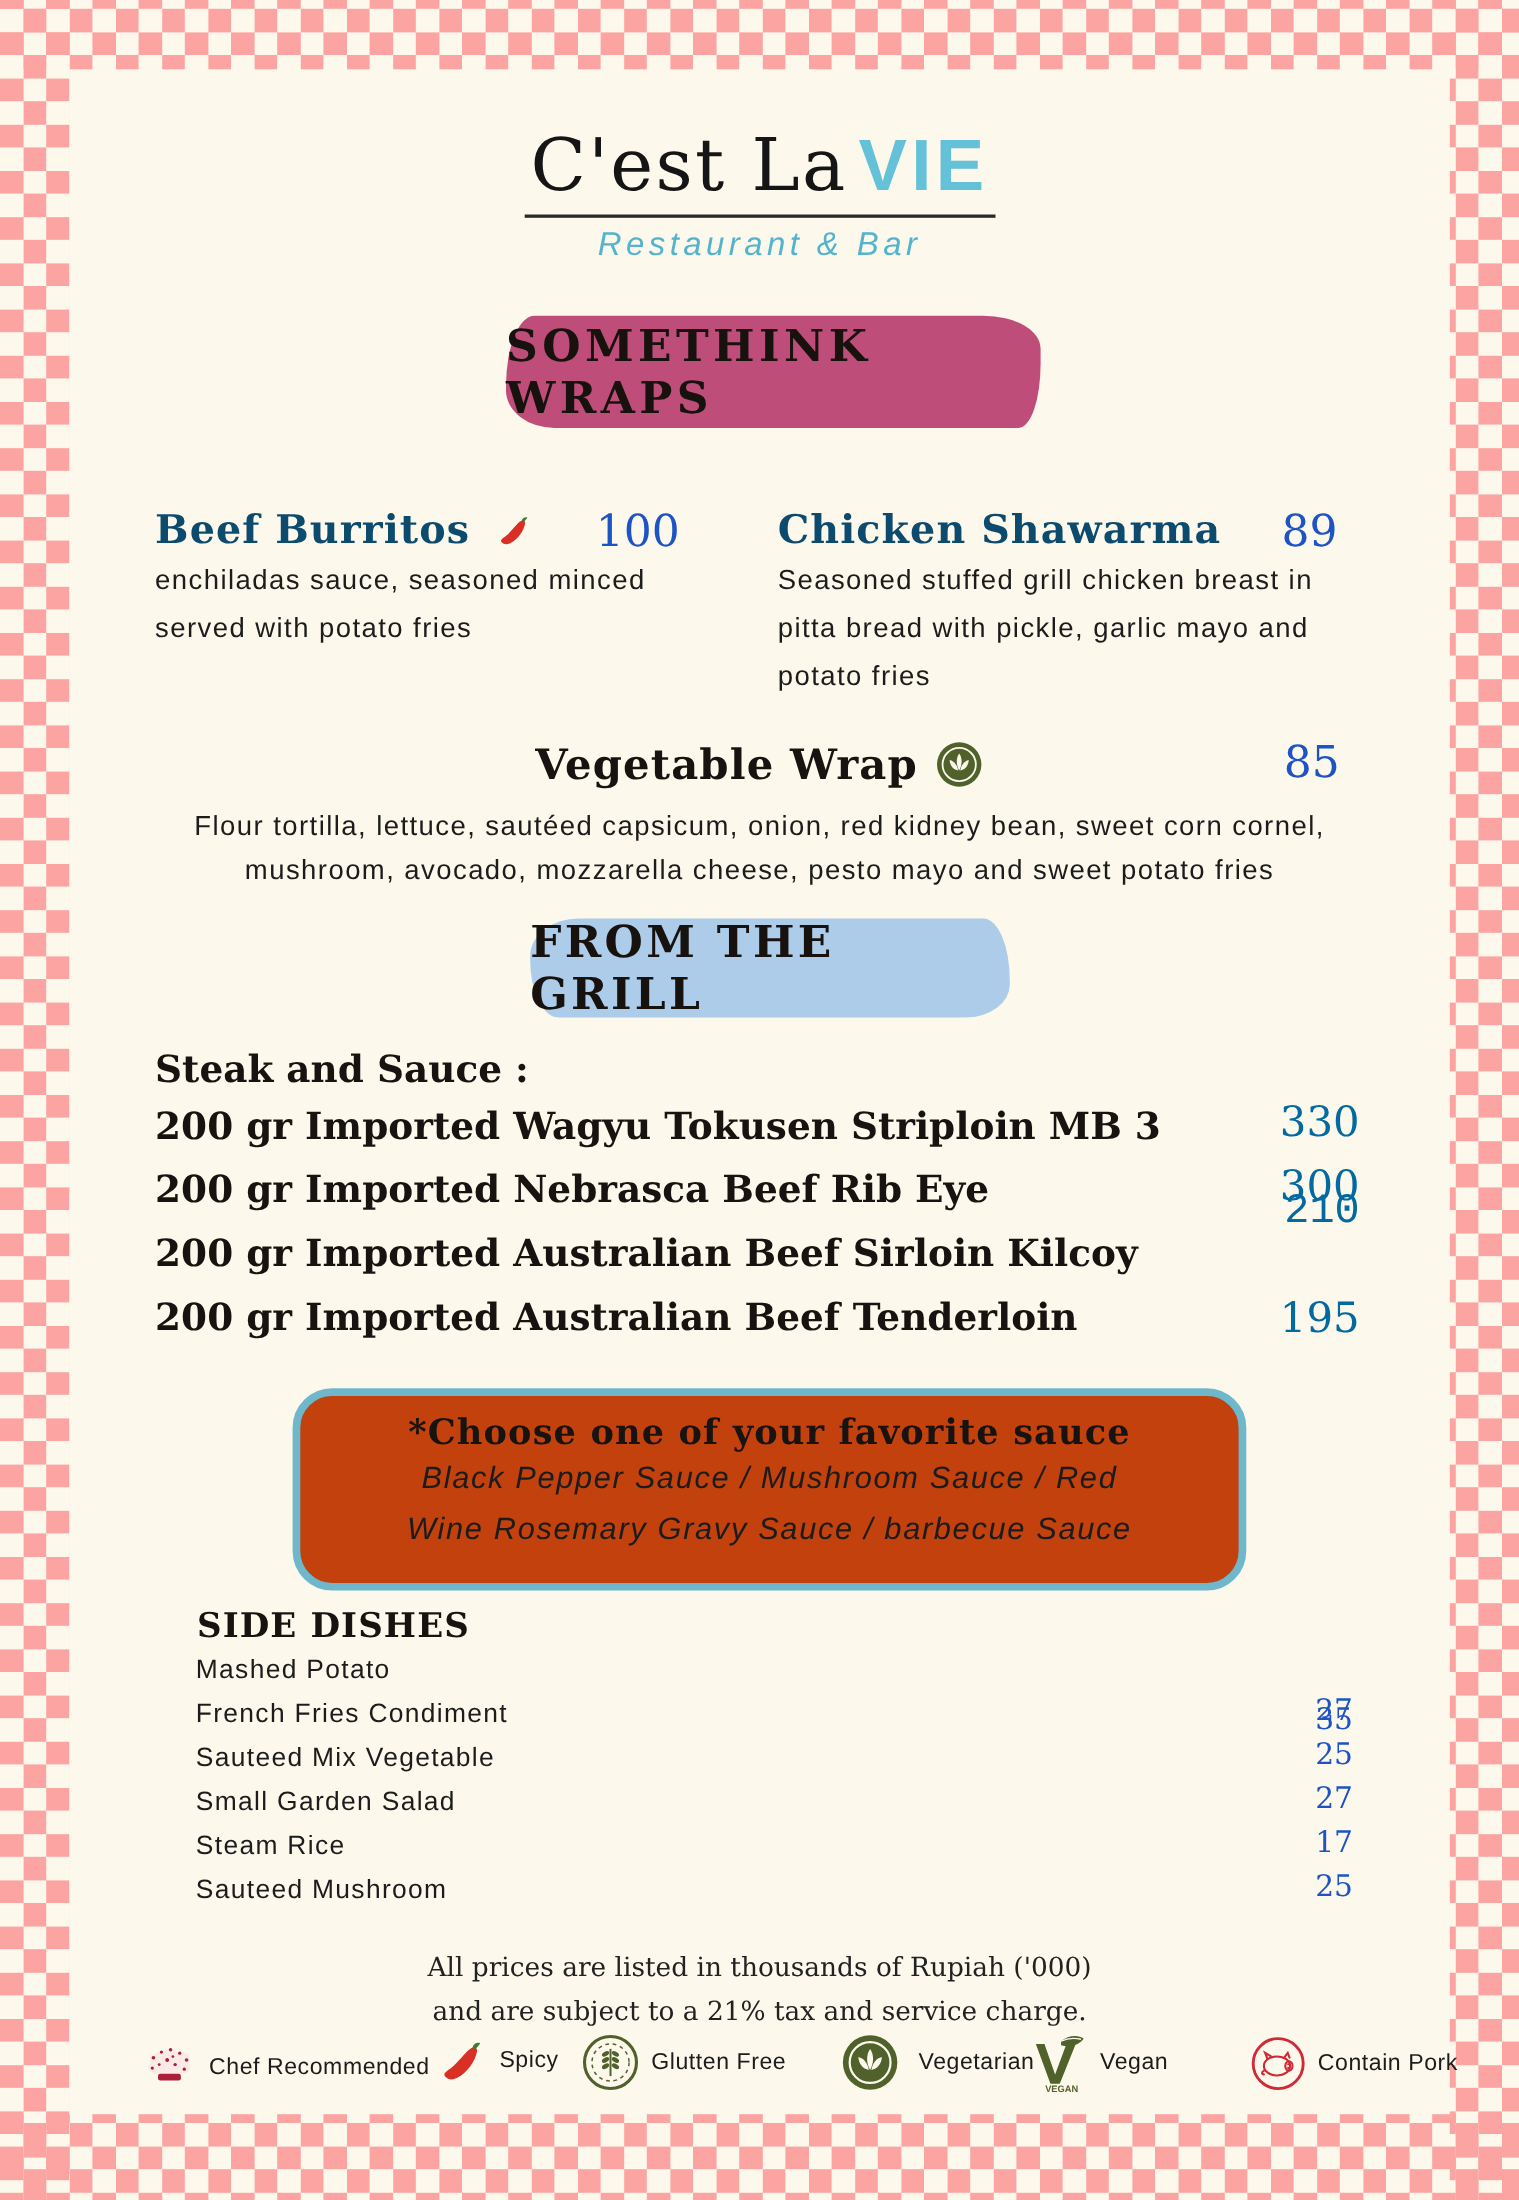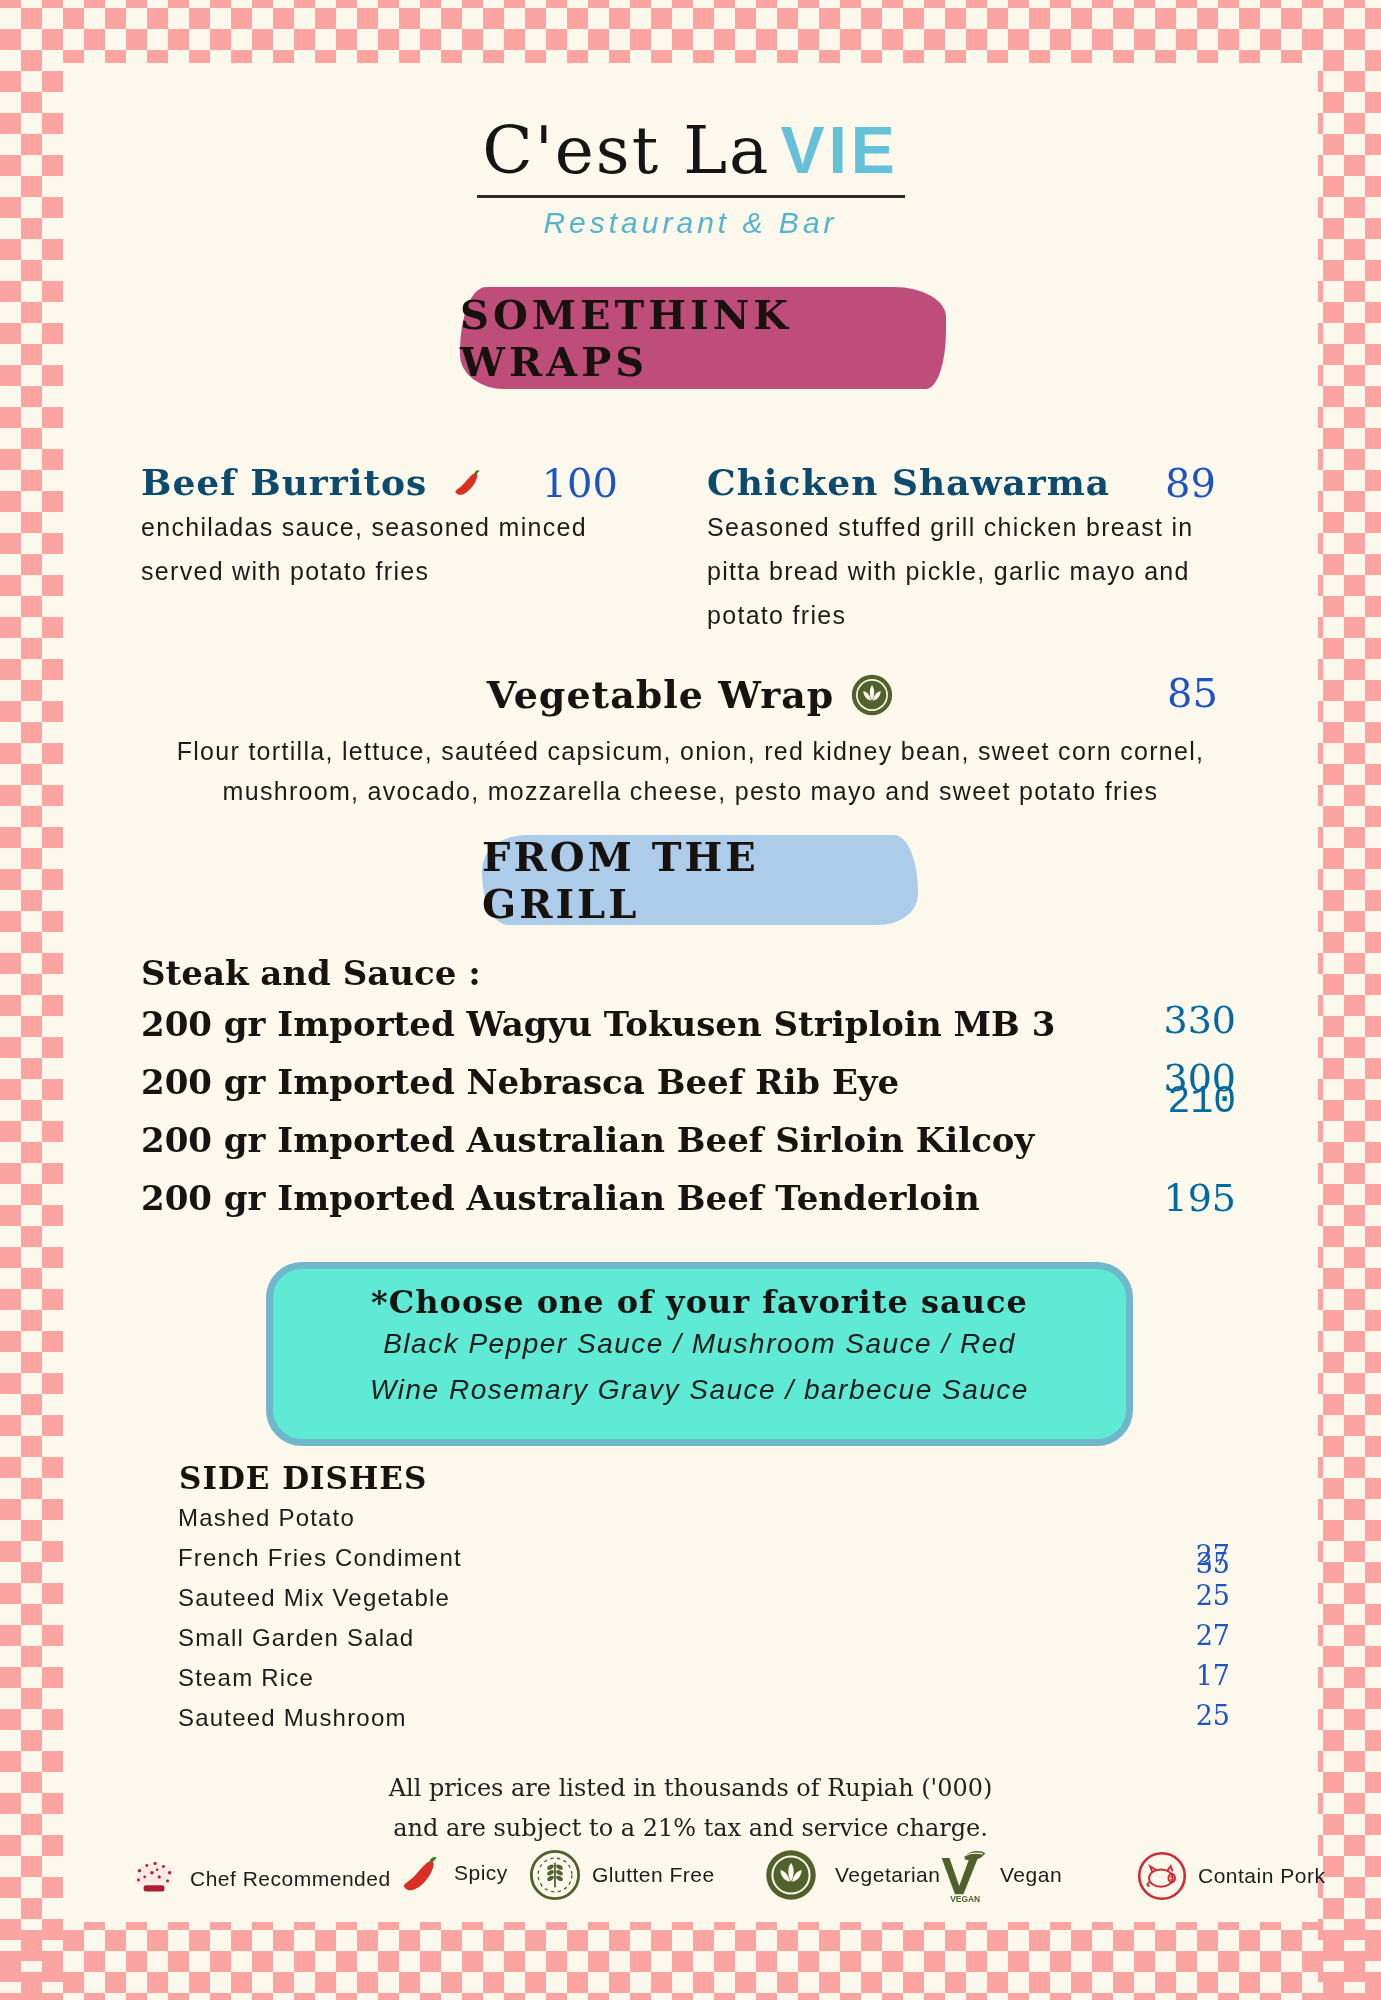--- a/index.html
+++ b/index.html
@@ -46,21 +46,21 @@
   .center-desc{position:absolute;left:0;width:100%;text-align:center;font-size:25px;line-height:40px;letter-spacing:1.3px;color:#1c1c1c;}
   .veg-row{position:absolute;left:0;top:672px;width:100%;display:flex;justify-content:center;align-items:center;gap:16px;}
   .veg-row .vtitle{font-family:"DejaVu Serif",serif;font-weight:700;font-size:38px;color:#171310;letter-spacing:1px;}
 
   
   .steak-sub{position:absolute;left:141px;top:953px;font-family:"DejaVu Serif",serif;font-weight:700;font-size:34px;color:#171310;}
   .steak-name{position:absolute;left:141px;font-family:"DejaVu Serif",serif;font-weight:700;font-size:34px;color:#171310;white-space:nowrap;}
   .steak-price{position:absolute;left:1152px;width:84px;font-family:"DejaVu Serif",serif;font-size:38px;color:#0369a1;text-align:right;}
 
   .sauce-box{position:absolute;left:266px;top:1262px;width:853px;height:156px;
-    background:#5eead4;border:7px solid #6fb8cb;border-radius:36px;text-align:center;padding-top:14px;}
+    background:#c2410c;border:7px solid #6fb8cb;border-radius:36px;text-align:center;padding-top:14px;}
   .sauce-title{font-family:"DejaVu Serif",serif;font-weight:700;font-size:32px;color:#171310;letter-spacing:1px;}
   .sauce-line{font-style:italic;font-size:28px;letter-spacing:1.5px;color:#1c1c1c;line-height:46px;}
   .sauce-line:first-of-type{margin-top:6px;}
 
   
   .sides-header{position:absolute;left:179px;top:1460px;font-family:"DejaVu Serif",serif;font-weight:700;font-size:31px;color:#171310;letter-spacing:1px;}
   .side-name{position:absolute;left:178px;font-size:24px;letter-spacing:1.2px;color:#1c1c1c;white-space:nowrap;}
   .side-price{position:absolute;left:1172px;width:58px;font-family:"DejaVu Serif",serif;font-size:27px;color:#1d53c4;text-align:right;}
 
   

